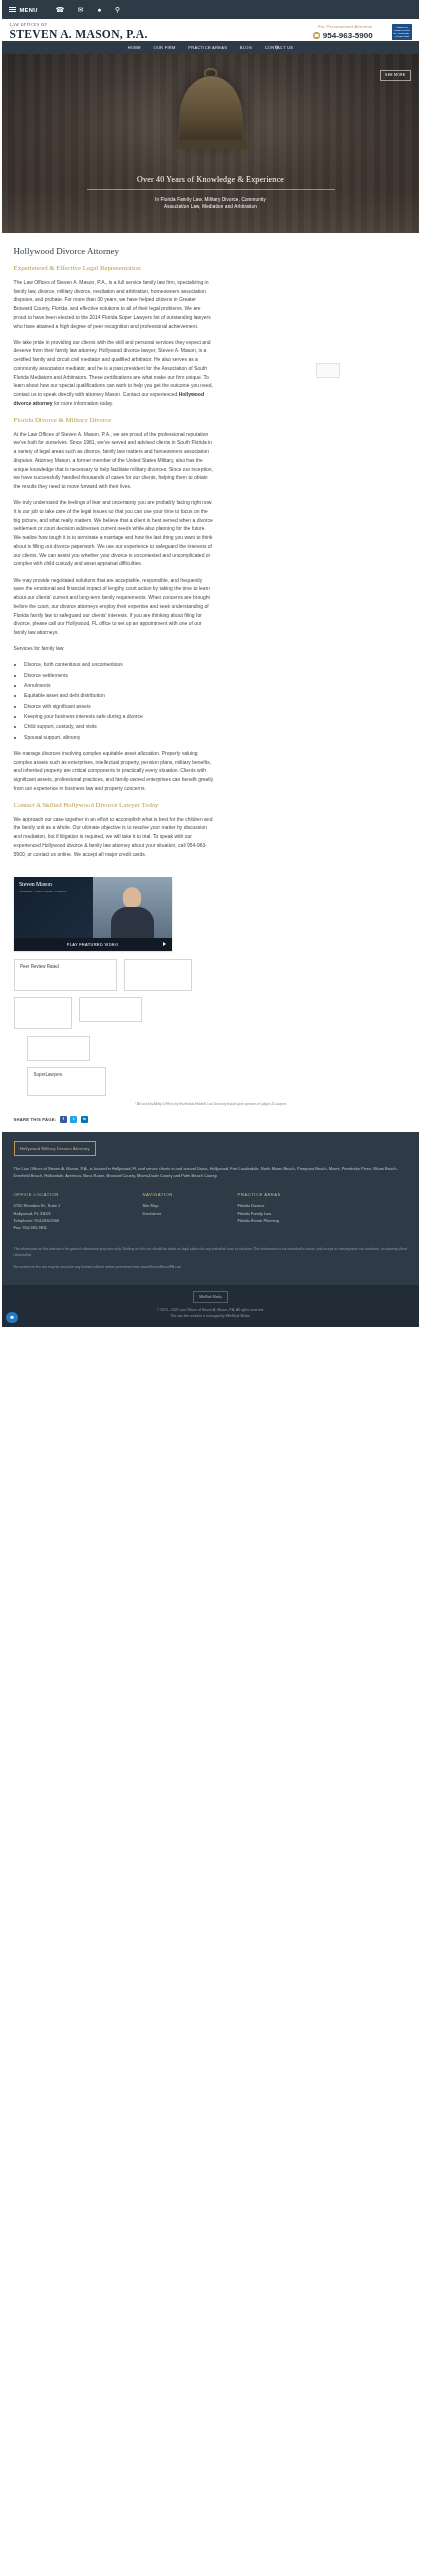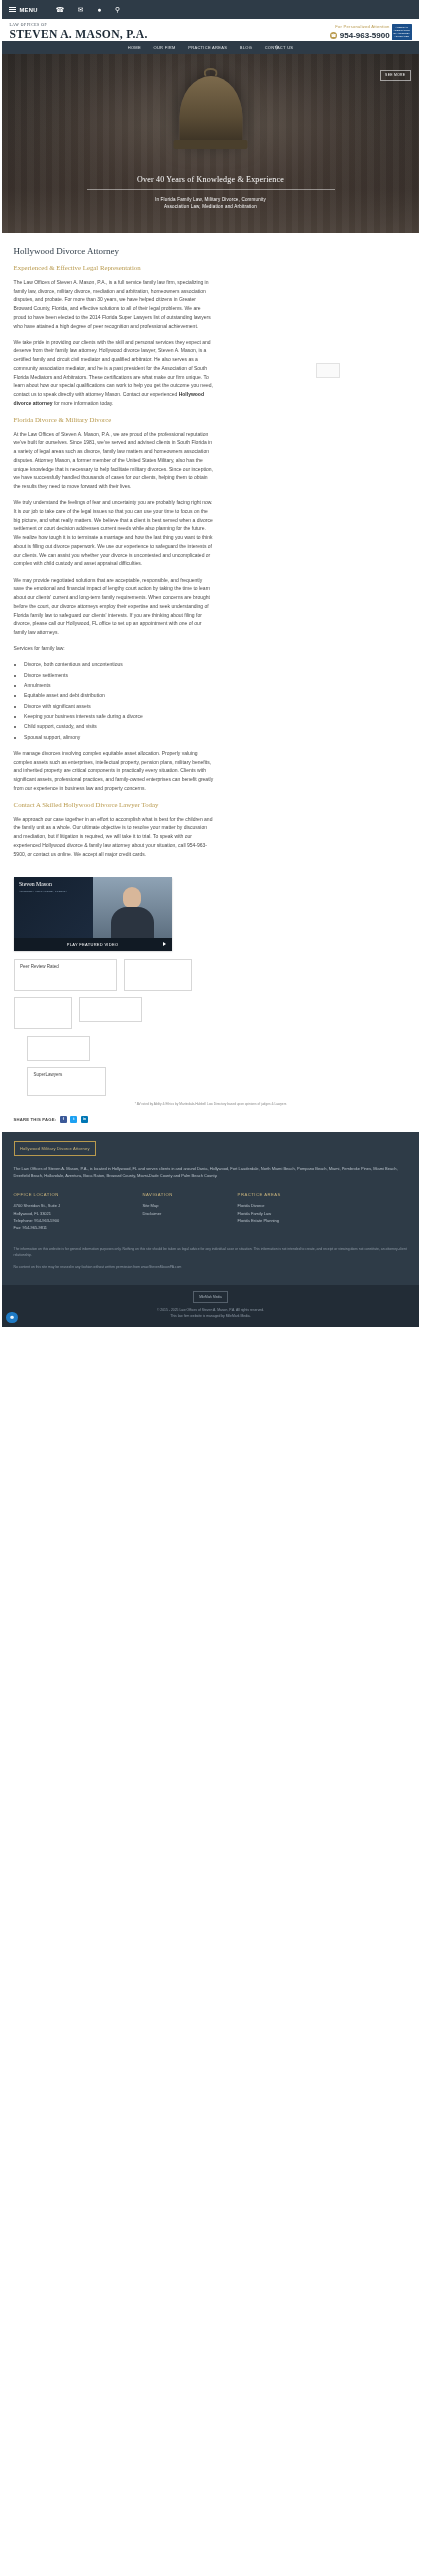--- a/index.html
+++ b/index.html
@@ -48,21 +48,21 @@
     text-transform:uppercase;
     margin-bottom:1.1px;
   }
   .logo-main {
     font-family:"Liberation Serif", serif;
     font-size:11.6px;
     font-weight:bold;
     color:#1d2a36;
     letter-spacing:0.3px;
   }
-  .contact-block { display:flex; align-items:flex-start; gap:2px; }
+  .contact-block { display:flex; align-items:flex-start; gap:19px; }
   .contact-inner { text-align:right; }
   .contact-label {
     font-size:4.2px; color:#b99a4e; letter-spacing:0.2px; margin-bottom:1.6px;
   }
   .phone-row {
     display:flex; align-items:center; justify-content:flex-end; gap:2.6px;
     font-size:8px; font-weight:bold; color:#1d2a36;
   }
   .phone-ico {
     width:7.4px;height:7.4px;border-radius:50%;

